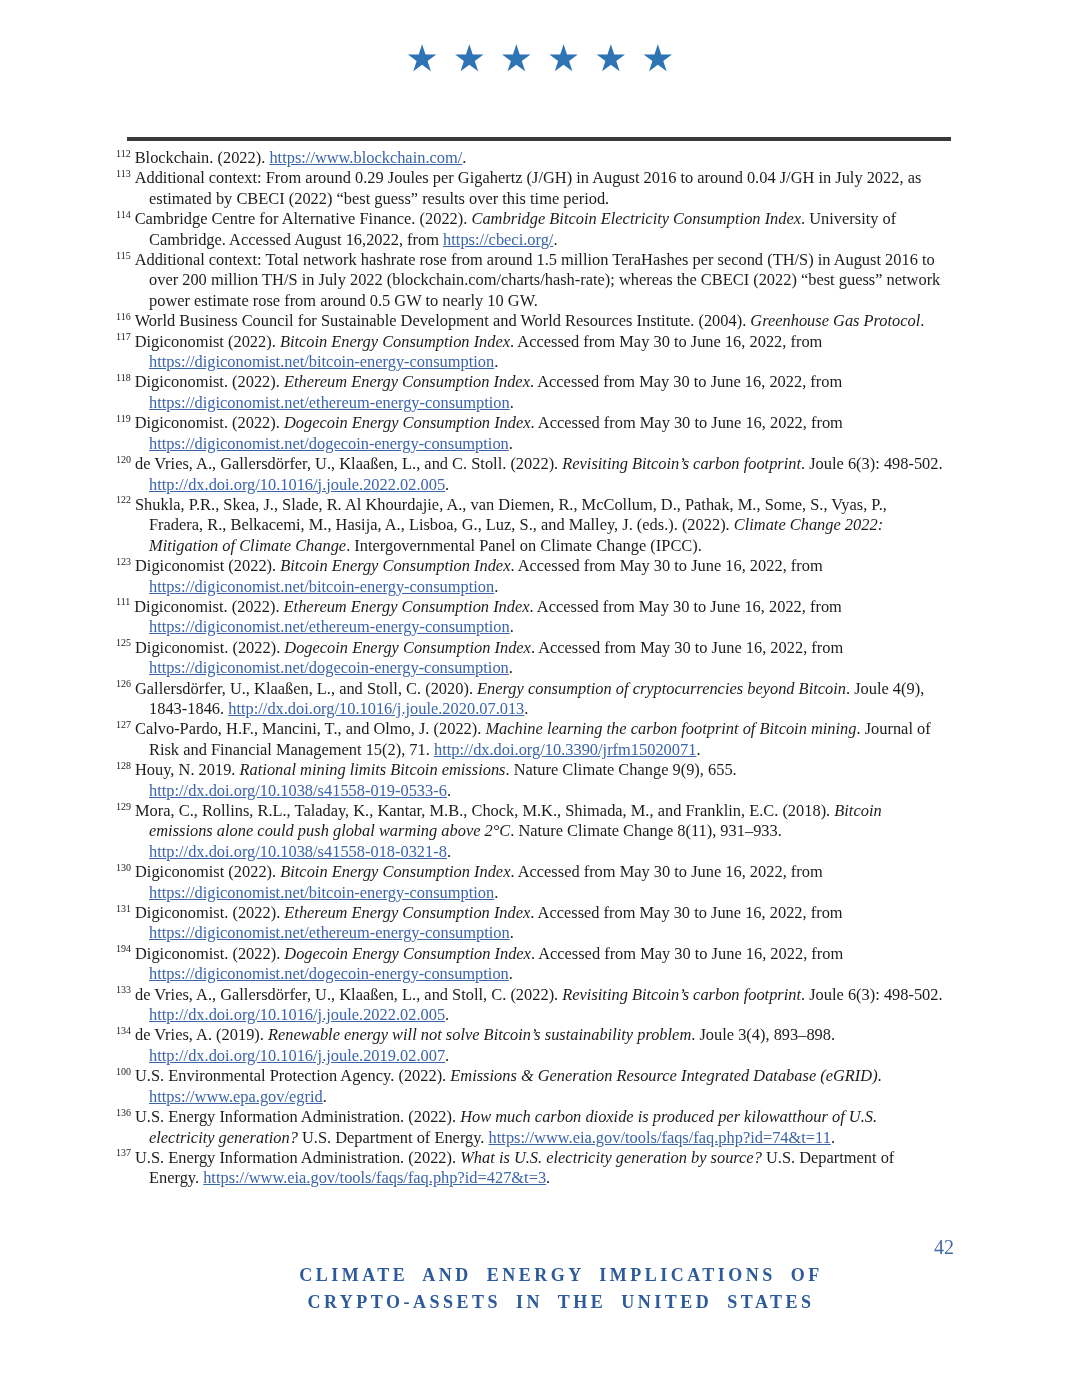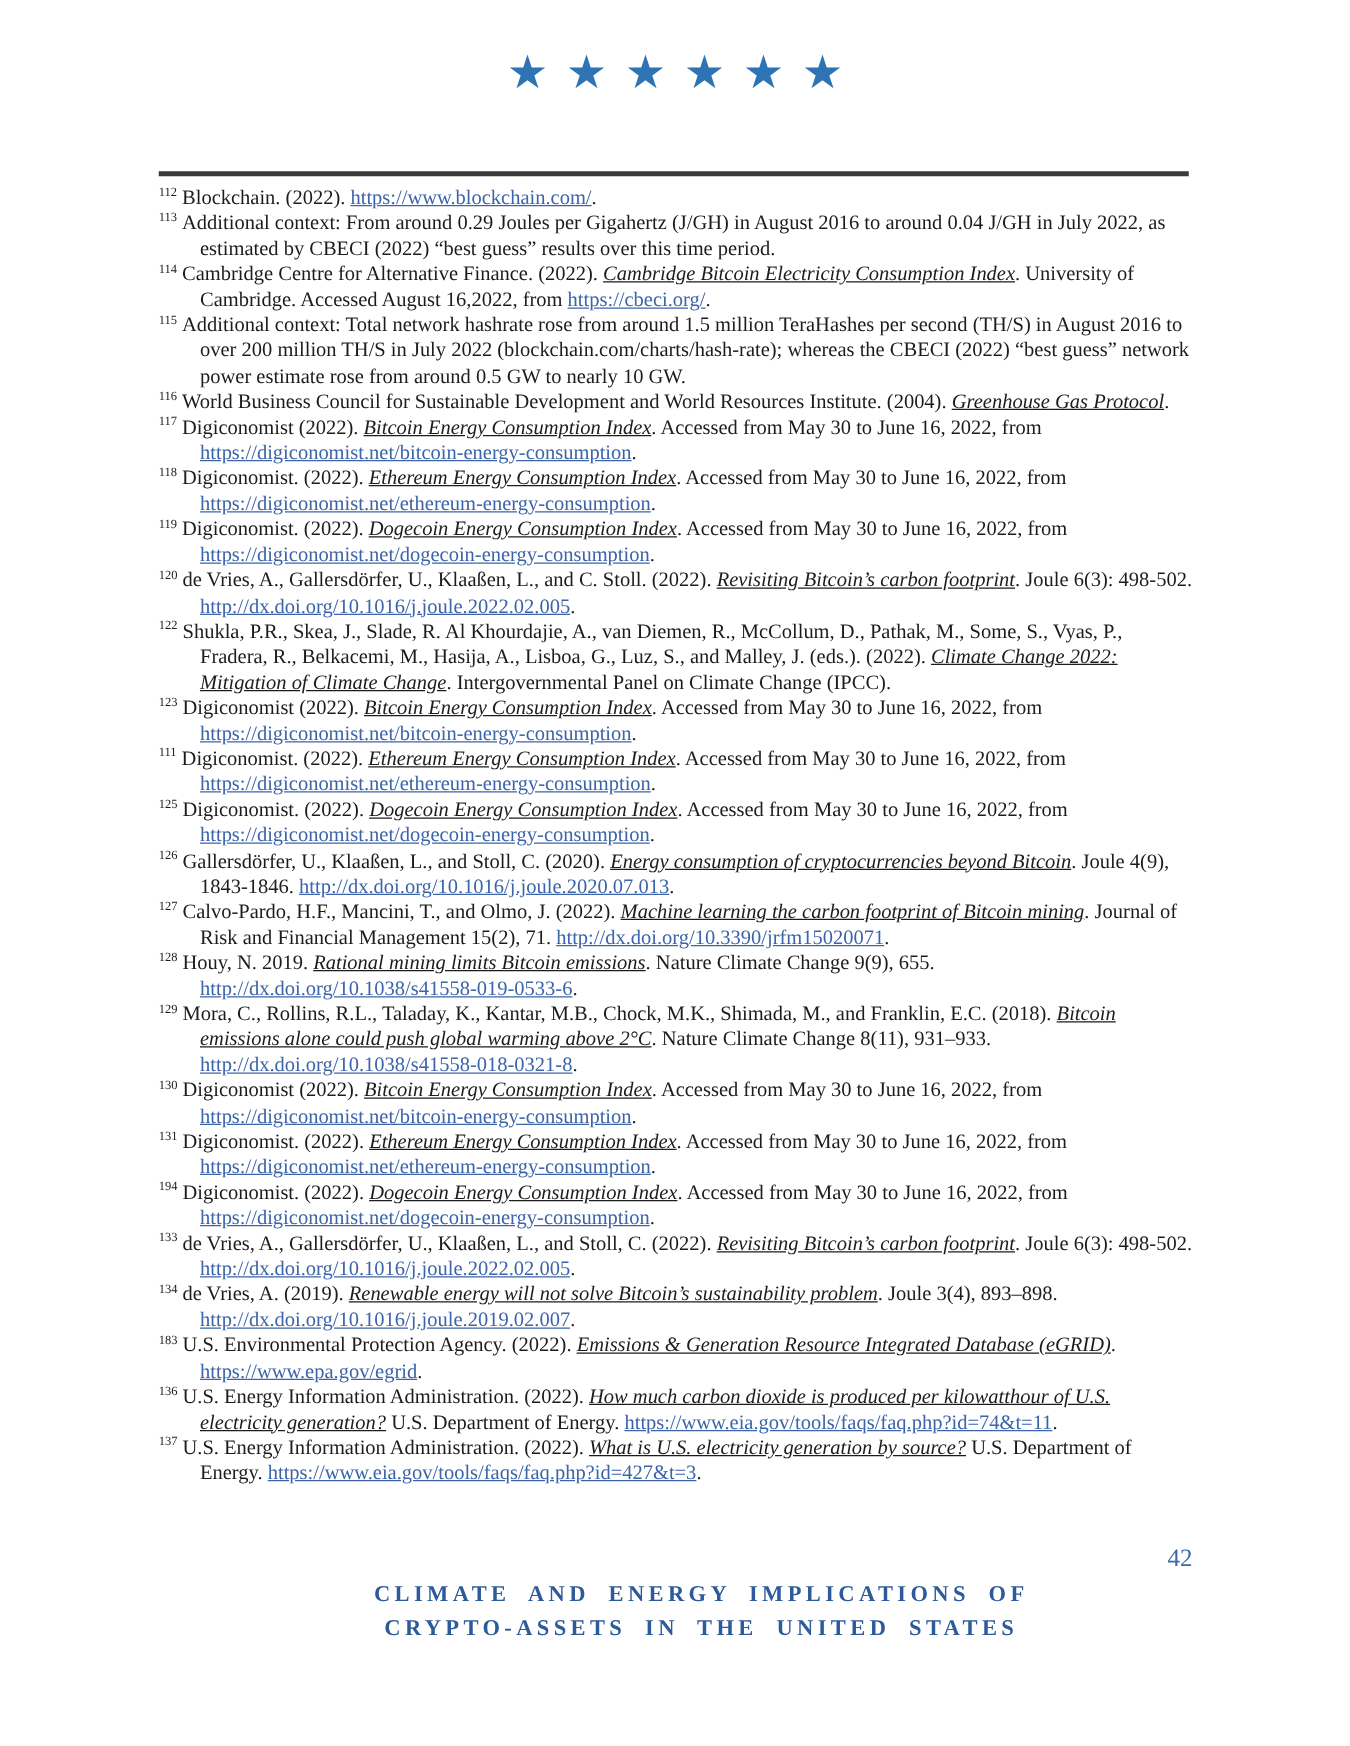--- a/index.html
+++ b/index.html
@@ -16,28 +16,28 @@
     position:absolute; top:40px; left:0; width:100%;
     text-align:center; color:var(--star); font-size:37px;
     letter-spacing:0; line-height:1;
   }
   .stars .star{display:inline-block; margin:0 7px;}
   .rule{
     position:absolute; top:137px; left:127px; width:824px; height:4px;
     background:var(--rule);
   }
   .footnotes{
-    position:absolute; top:148px; left:127px; width:828px;
+    position:absolute; top:148px; left:116px; width:828px;
     font-size:16.4px; line-height:20.4px;
   }
   .footnote{ padding-left:33px; text-indent:-33px; }
   .footnote sup{
     font-size:10px; line-height:0; vertical-align:super; margin-right:4px;
   }
-  .footnote .it{ font-style:italic;text-decoration:underline; }
+  .footnote .it{ font-style:italic; }
   .footnote a{
     color:var(--link); text-decoration:underline; cursor:pointer;
   }
   .page-number{
     position:absolute; top:1236px; right:126px;
     font-size:20px; color:var(--pagenum);
   }
   .footer-title{
     position:absolute; top:1262px; left:0; width:100%;
     text-align:center; color:var(--footer); font-weight:bold;
@@ -66,21 +66,21 @@
       <div class="footnote"><sup>125</sup><span>Digiconomist. (2022). </span><span class="it">Dogecoin Energy Consumption Index</span><span>. Accessed from May 30 to June 16, 2022, from </span><a href="#">https://digiconomist.net/dogecoin-energy-consumption</a><span>.</span></div>
       <div class="footnote"><sup>126</sup><span>Gallersdörfer, U., Klaaßen, L., and Stoll, C. (2020). </span><span class="it">Energy consumption of cryptocurrencies beyond Bitcoin</span><span>. Joule 4(9), 1843-1846. </span><a href="#">http://dx.doi.org/10.1016/j.joule.2020.07.013</a><span>.</span></div>
       <div class="footnote"><sup>127</sup><span>Calvo-Pardo, H.F., Mancini, T., and Olmo, J. (2022). </span><span class="it">Machine learning the carbon footprint of Bitcoin mining</span><span>. Journal of Risk and Financial Management 15(2), 71. </span><a href="#">http://dx.doi.org/10.3390/jrfm15020071</a><span>.</span></div>
       <div class="footnote"><sup>128</sup><span>Houy, N. 2019. </span><span class="it">Rational mining limits Bitcoin emissions</span><span>. Nature Climate Change 9(9), 655. </span><a href="#">http://dx.doi.org/10.1038/s41558-019-0533-6</a><span>.</span></div>
       <div class="footnote"><sup>129</sup><span>Mora, C., Rollins, R.L., Taladay, K., Kantar, M.B., Chock, M.K., Shimada, M., and Franklin, E.C. (2018). </span><span class="it">Bitcoin emissions alone could push global warming above 2°C</span><span>. Nature Climate Change 8(11), 931–933. </span><a href="#">http://dx.doi.org/10.1038/s41558-018-0321-8</a><span>.</span></div>
       <div class="footnote"><sup>130</sup><span>Digiconomist (2022). </span><span class="it">Bitcoin Energy Consumption Index</span><span>. Accessed from May 30 to June 16, 2022, from </span><a href="#">https://digiconomist.net/bitcoin-energy-consumption</a><span>.</span></div>
       <div class="footnote"><sup>131</sup><span>Digiconomist. (2022). </span><span class="it">Ethereum Energy Consumption Index</span><span>. Accessed from May 30 to June 16, 2022, from </span><a href="#">https://digiconomist.net/ethereum-energy-consumption</a><span>.</span></div>
       <div class="footnote"><sup>194</sup><span>Digiconomist. (2022). </span><span class="it">Dogecoin Energy Consumption Index</span><span>. Accessed from May 30 to June 16, 2022, from </span><a href="#">https://digiconomist.net/dogecoin-energy-consumption</a><span>.</span></div>
       <div class="footnote"><sup>133</sup><span>de Vries, A., Gallersdörfer, U., Klaaßen, L., and Stoll, C. (2022). </span><span class="it">Revisiting Bitcoin’s carbon footprint</span><span>. Joule 6(3): 498-502. </span><a href="#">http://dx.doi.org/10.1016/j.joule.2022.02.005</a><span>.</span></div>
       <div class="footnote"><sup>134</sup><span>de Vries, A. (2019). </span><span class="it">Renewable energy will not solve Bitcoin’s sustainability problem</span><span>. Joule 3(4), 893–898. </span><a href="#">http://dx.doi.org/10.1016/j.joule.2019.02.007</a><span>.</span></div>
-      <div class="footnote"><sup>183</sup><span>U.S. Environmental Protection Agency. (2022). </span><span class="it">Emissions &amp; Generation Resource Integrated Database (eGRID)</span><span>. </span><a href="#">https://www.epa.gov/egrid</a><span>.</span></div>
+      <div class="footnote"><sup>100</sup><span>U.S. Environmental Protection Agency. (2022). </span><span class="it">Emissions &amp; Generation Resource Integrated Database (eGRID)</span><span>. </span><a href="#">https://www.epa.gov/egrid</a><span>.</span></div>
       <div class="footnote"><sup>136</sup><span>U.S. Energy Information Administration. (2022). </span><span class="it">How much carbon dioxide is produced per kilowatthour of U.S. electricity generation?</span><span> U.S. Department of Energy. </span><a href="#">https://www.eia.gov/tools/faqs/faq.php?id=74&amp;t=11</a><span>.</span></div>
       <div class="footnote"><sup>137</sup><span>U.S. Energy Information Administration. (2022). </span><span class="it">What is U.S. electricity generation by source?</span><span> U.S. Department of Energy. </span><a href="#">https://www.eia.gov/tools/faqs/faq.php?id=427&amp;t=3</a><span>.</span></div>
     </div>
   <div class="page-number">42</div>
   <div class="footer-title">
     <div>CLIMATE AND ENERGY IMPLICATIONS OF</div>
     <div>CRYPTO-ASSETS IN THE UNITED STATES</div>
   </div>
 </div>
 

